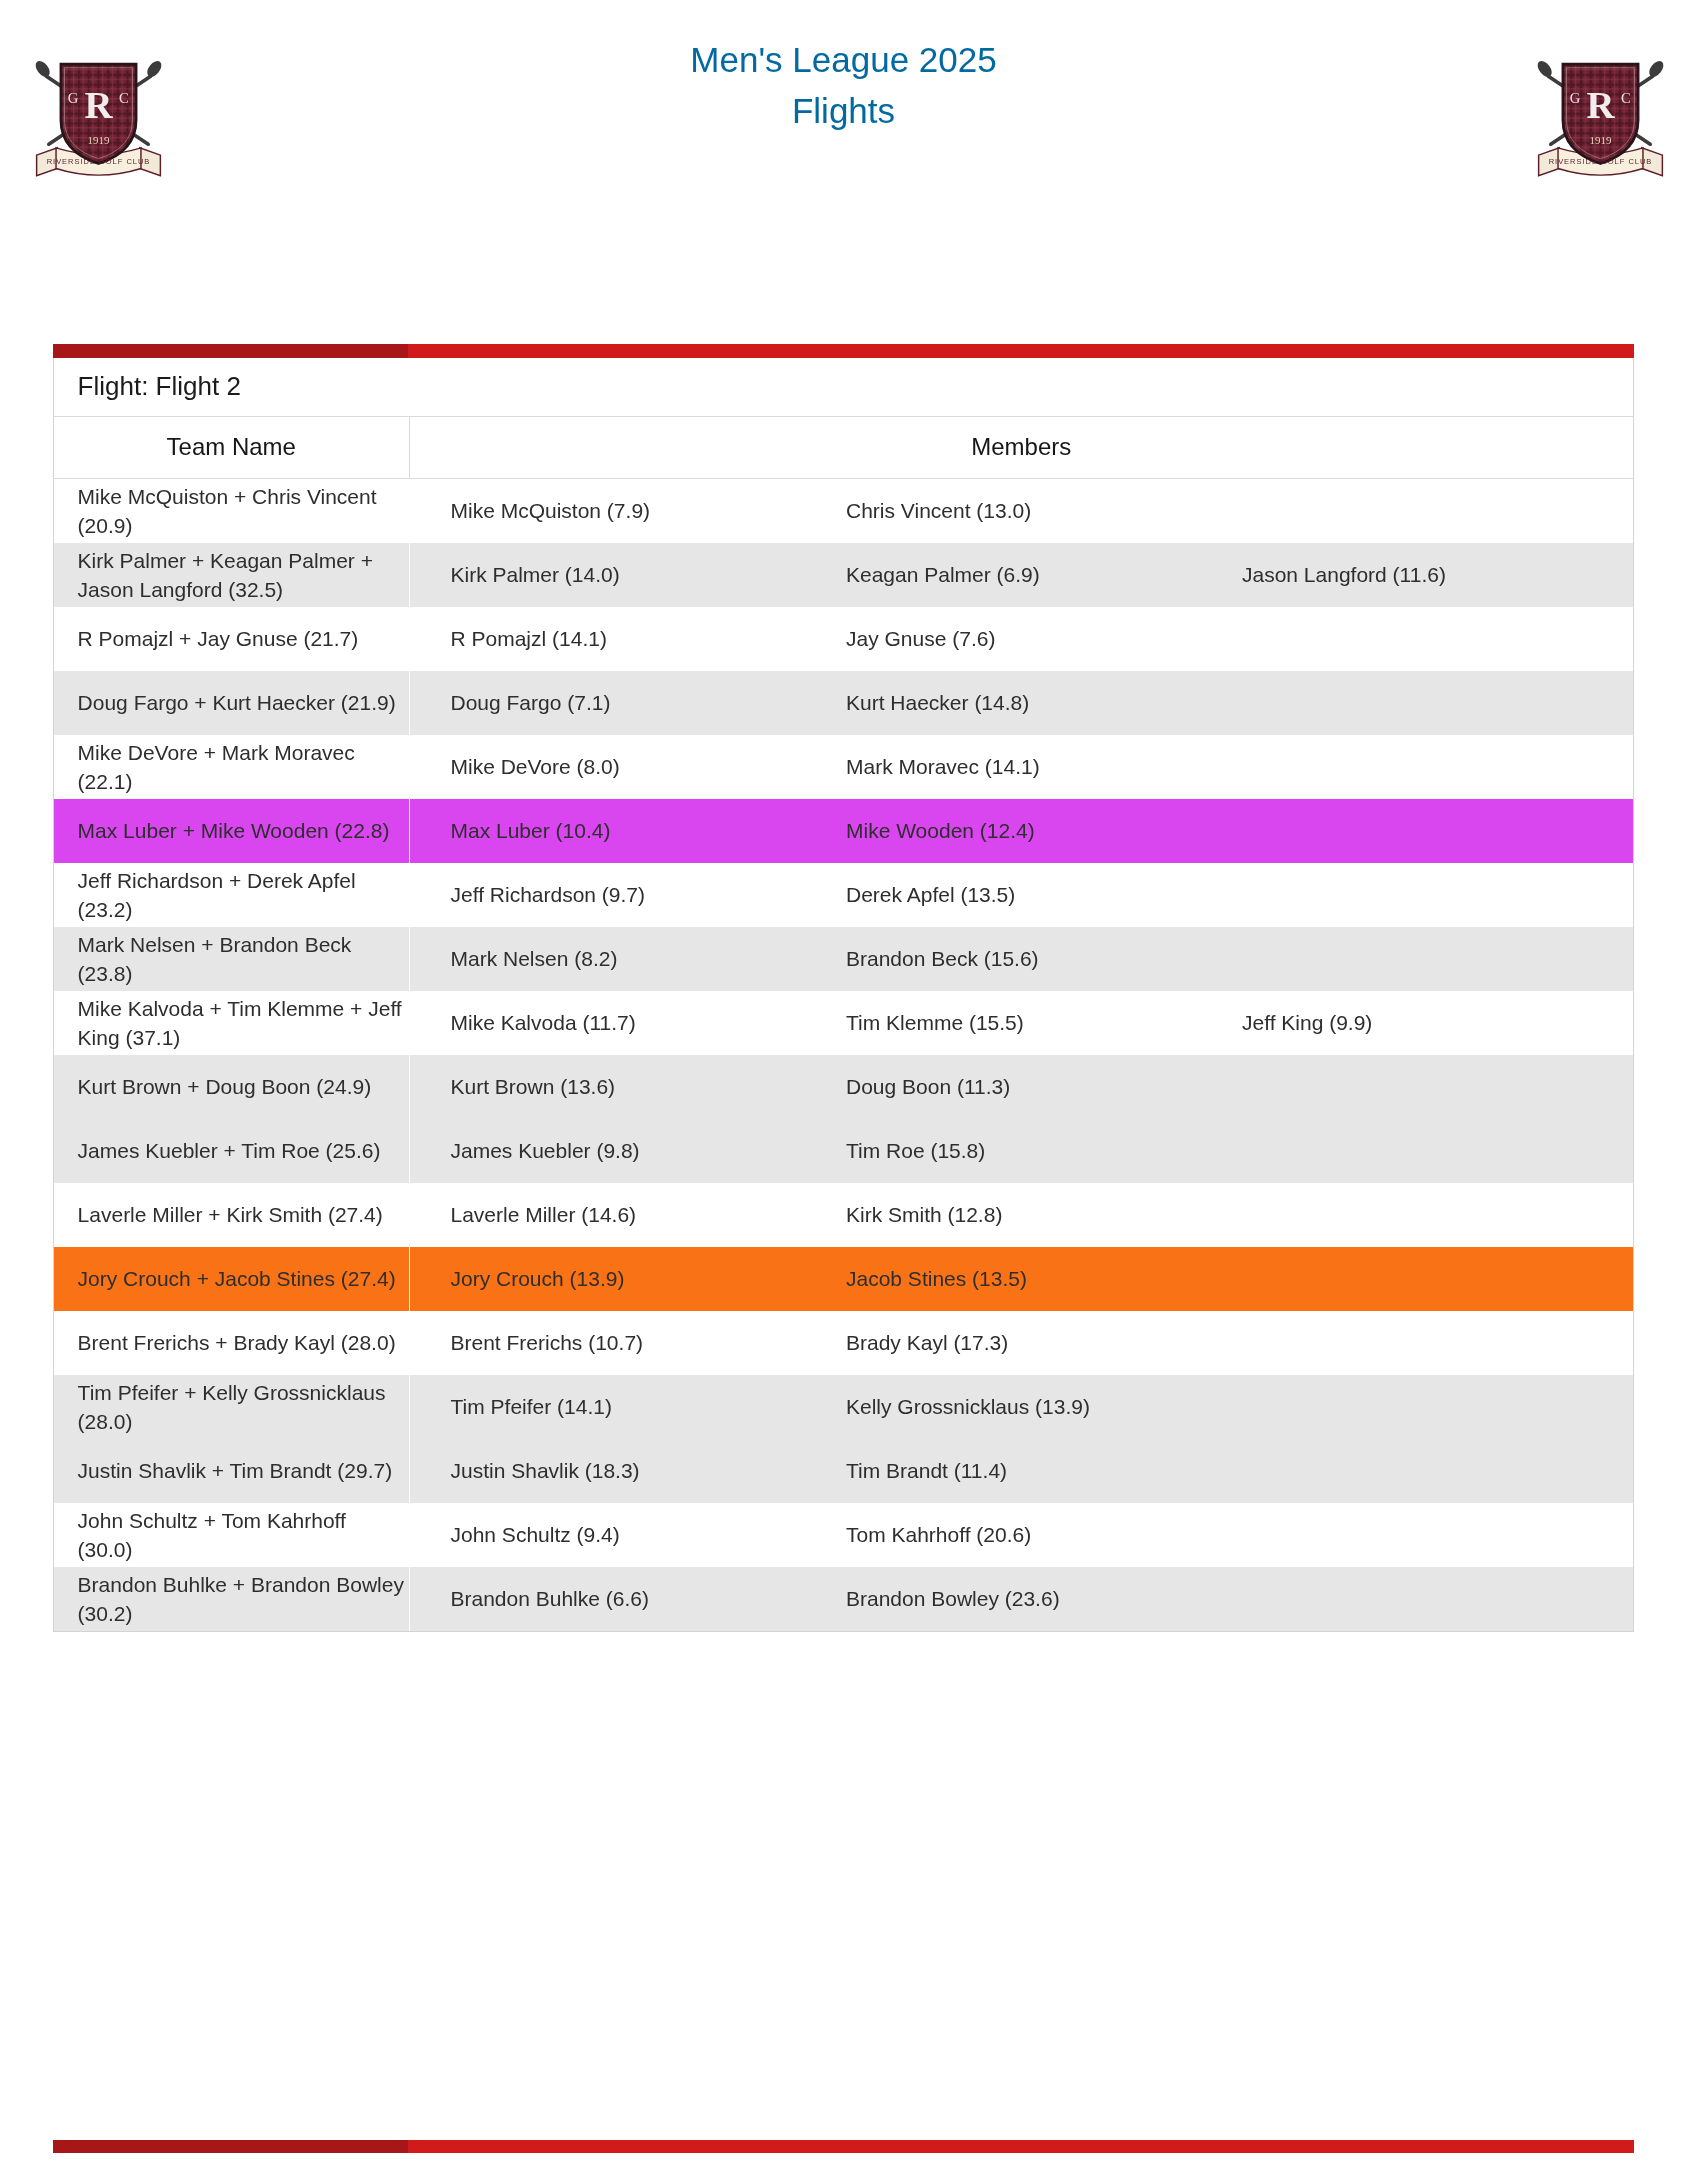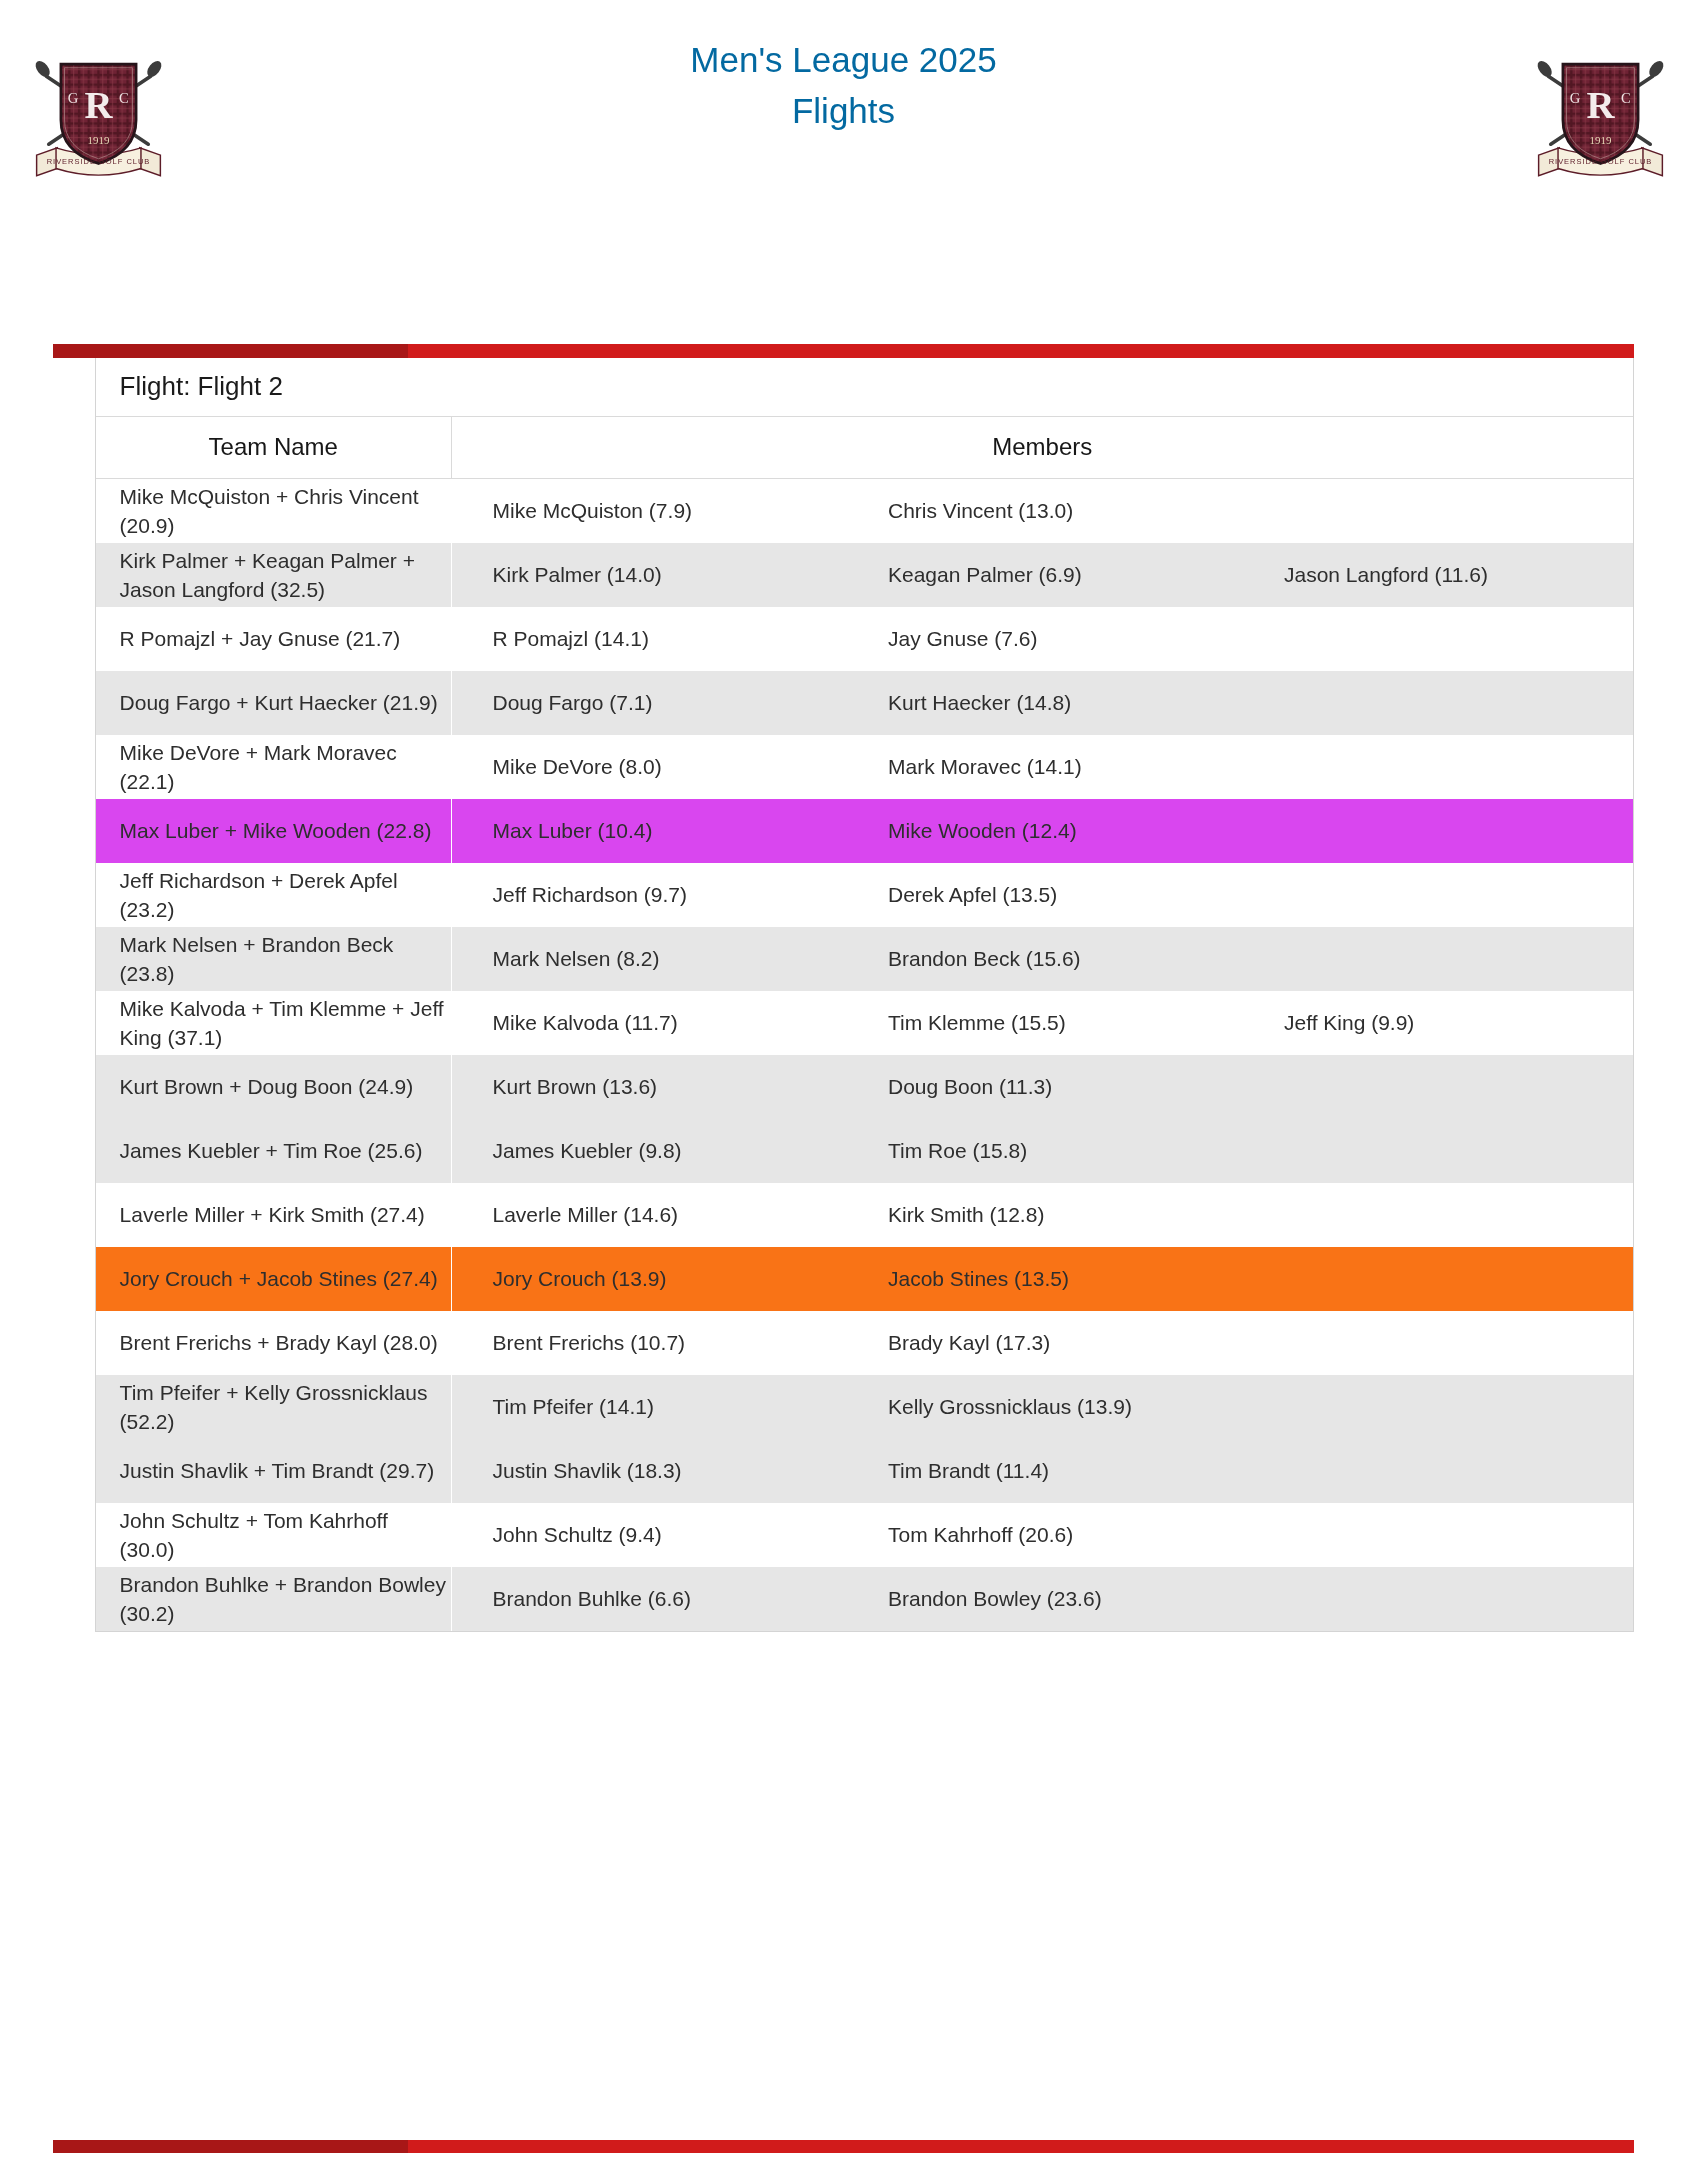--- a/index.html
+++ b/index.html
@@ -18,21 +18,21 @@
   .logo-left  { left: 18.6px; }
   .logo-right { right: 6.7px; }
   .title-block { position: absolute; top: 34px; left: 0; width: 100%; text-align: center; }
   .title-line { font-size: 35px; line-height: 51px; color: #0369a1; font-weight: 400; }
 
   
   .flight-table { position: absolute; left: 53px; top: 344px; width: 1581px; }
   .accent-bar { display: flex; height: 13.5px; width: 100%; }
   .accent-left  { width: 355px; background: #a81717; }
   .accent-right { flex: 1; background: #d11b1b; }
-  .table-frame { border: 0.8px solid #d4d4d4; border-top: none; background: #fff; margin-left: 42px; }
+  .table-frame { border: 0.8px solid #d4d4d4; border-top: none; background: #fff; }
 
   .flight-label {
     height: 59px; display: flex; align-items: center;
     padding-left: 23.6px; font-size: 26px; color: #1b1b1b;
     border-bottom: 0.8px solid #dadada; background: #fff;
   }
 
   table { width: 100%; border-collapse: collapse; table-layout: fixed; }
   col.c-team { width: 355px; }
   col.c-m1 { width: 396px; }
@@ -230,21 +230,21 @@
               <td class="td-member">Jacob Stines (13.5)</td>
               <td class="td-member"></td>
             </tr>
             <tr class="odd">
               <td class="td-team">Brent Frerichs + Brady Kayl (28.0)</td>
               <td class="td-member">Brent Frerichs (10.7)</td>
               <td class="td-member">Brady Kayl (17.3)</td>
               <td class="td-member"></td>
             </tr>
             <tr class="even" style="background: rgb(230, 230, 230);">
-              <td class="td-team">Tim Pfeifer + Kelly Grossnicklaus (52.2)</td>
+              <td class="td-team">Tim Pfeifer + Kelly Grossnicklaus (28.0)</td>
               <td class="td-member">Tim Pfeifer (14.1)</td>
               <td class="td-member">Kelly Grossnicklaus (13.9)</td>
               <td class="td-member"></td>
             </tr>
             <tr class="even" style="background: rgb(230, 230, 230);">
               <td class="td-team">Justin Shavlik + Tim Brandt (29.7)</td>
               <td class="td-member">Justin Shavlik (18.3)</td>
               <td class="td-member">Tim Brandt (11.4)</td>
               <td class="td-member"></td>
             </tr>

